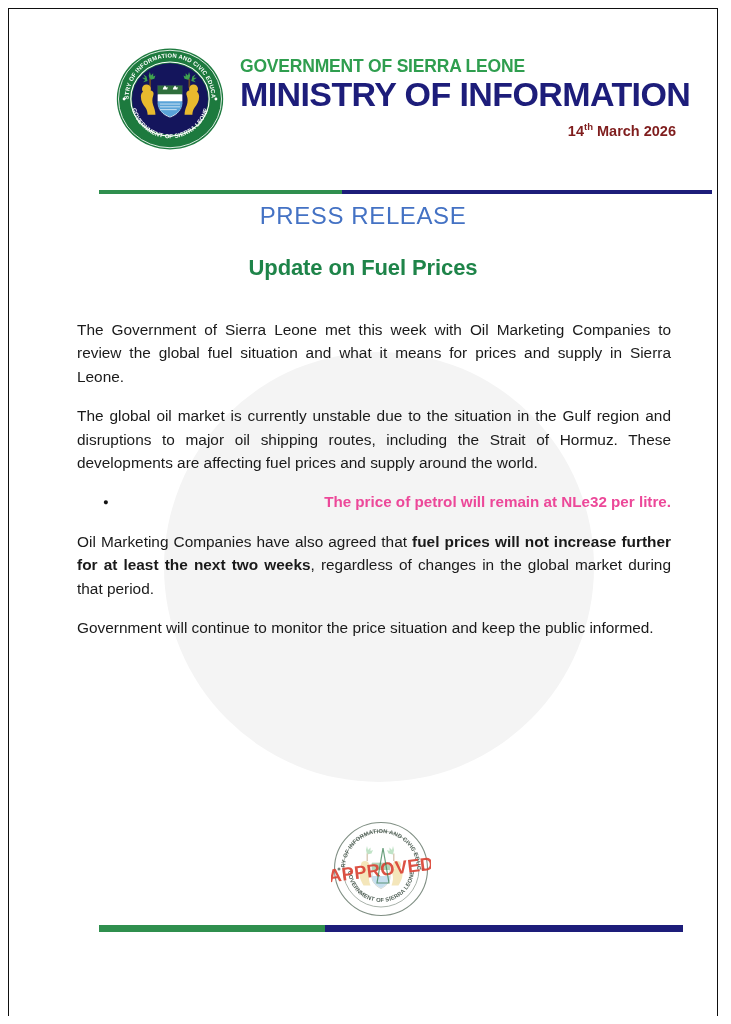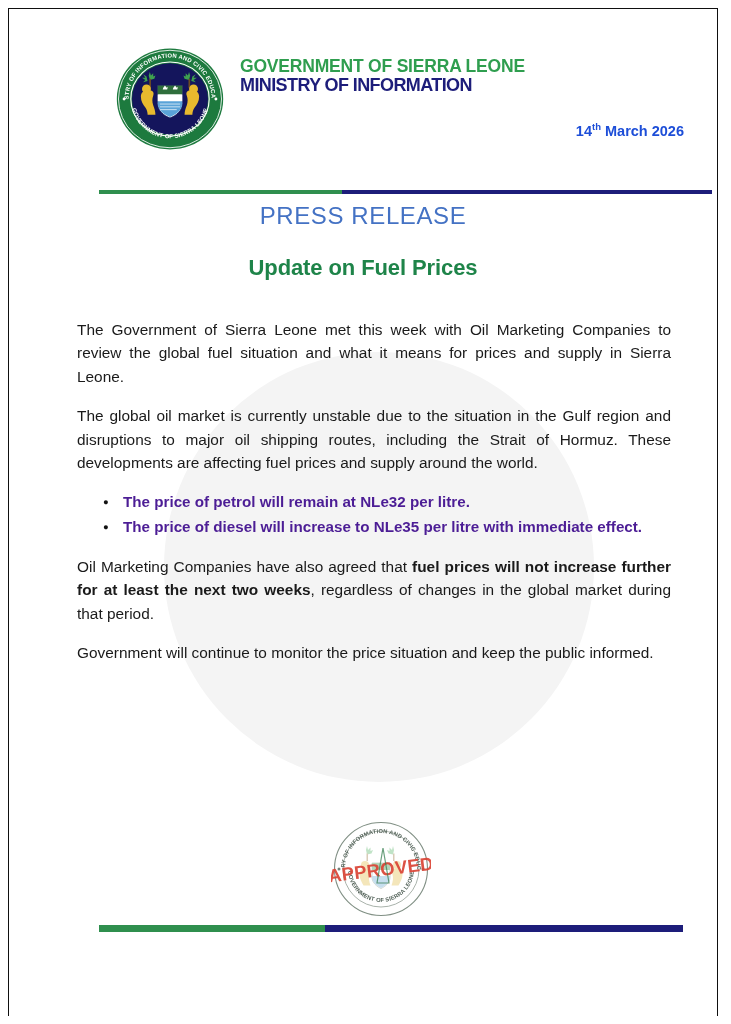--- a/index.html
+++ b/index.html
@@ -72,34 +72,34 @@
   }
   .gov-line {
     font-size: 17.5px;
     font-weight: bold;
     letter-spacing: -0.2px;
     color: #2f9e4f;
     line-height: 1.1;
     white-space: nowrap;
   }
   .ministry-line {
-    font-size: 18px;
+    font-size: 34px;
     font-weight: bold;
     letter-spacing: -0.6px;
     color: #1d1d7a;
     line-height: 1.08;
     white-space: nowrap;
   }
   .date-line {
     position: absolute;
-    right: 33px;
+    right: 41px;
     top: 112px;
     font-size: 14.5px;
     font-weight: bold;
-    color: #1d4ed8;
+    color: #7f1d1d;
     white-space: nowrap;
   }
   .date-line sup {
     font-size: 9.5px;
     vertical-align: super;
   }
 
   
   .rule {
     position: absolute;
@@ -174,22 +174,23 @@
   .bullets {
     margin: 9px 0 15px 0;
     padding: 0 0 0 46px;
     list-style: none;
   }
   .bullets li {
     position: relative;
     font-size: 15.2px;
     font-weight: bold;
     line-height: 1.62;
-    color: #4c1d95;
-    text-align: left;
+    color: #ec4899;
+    text-align: right;
+    margin-top: 16px;
   }
   .bullets li::before {
     content: "\25CF";
     position: absolute;
     left: -20px;
     top: -0.5px;
     font-size: 9.5px;
     line-height: 2.5;
     color: #131313;
   }
@@ -287,21 +288,20 @@
 
     <div class="body-copy">
 
       <p class="para">The Government of Sierra Leone met this week with Oil Marketing Companies to review the global fuel situation and what it means for prices and supply in Sierra Leone.</p>
 
       <p class="para">The global oil market is currently unstable due to the situation in the Gulf region and disruptions to major oil shipping routes, including the Strait of Hormuz. These developments are affecting fuel prices and supply around the world.</p>
 
 
       <ul class="bullets">
         <li>The price of petrol will remain at NLe32 per litre.</li>
-        <li>The price of diesel will increase to NLe35 per litre with immediate effect.</li>
       </ul>
 
       <p class="para"><span>Oil Marketing Companies have also agreed that </span><b>fuel prices will not increase further for at least the next two weeks</b><span>, regardless of changes in the global market during that period.</span></p>
 
 
       <p class="para">Government will continue to monitor the price situation and keep the public informed.</p>
     </div>
 
     <svg class="stamp" viewBox="0 0 200 200">
       <defs>

